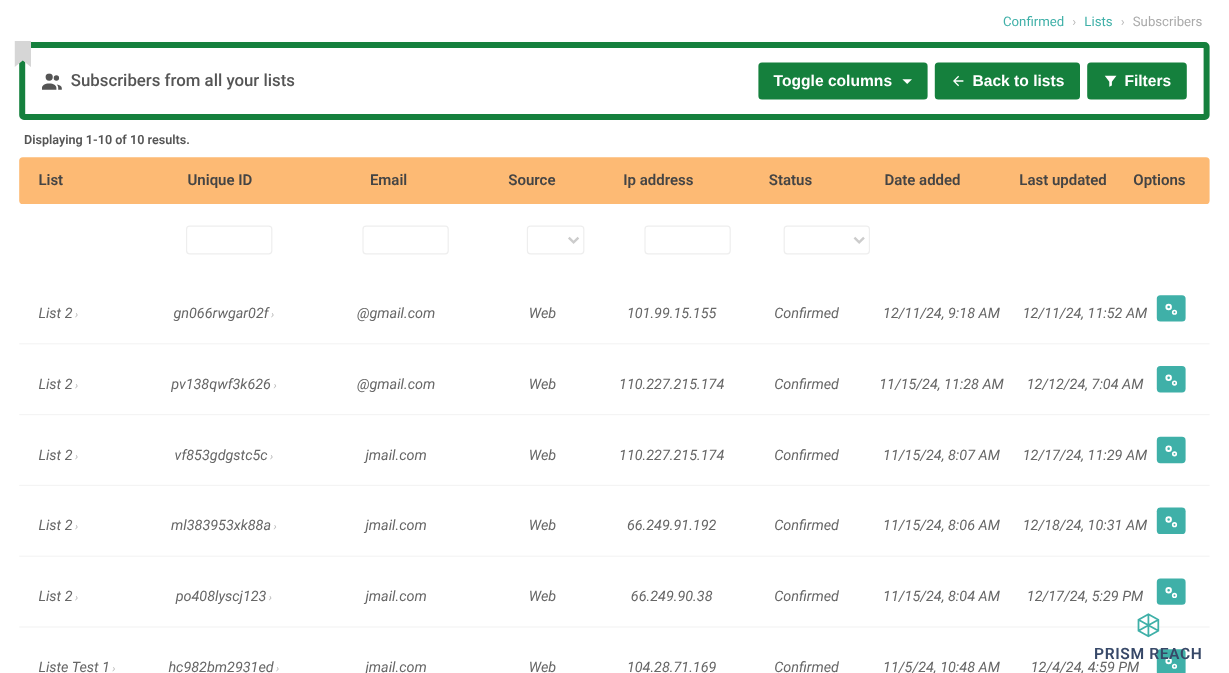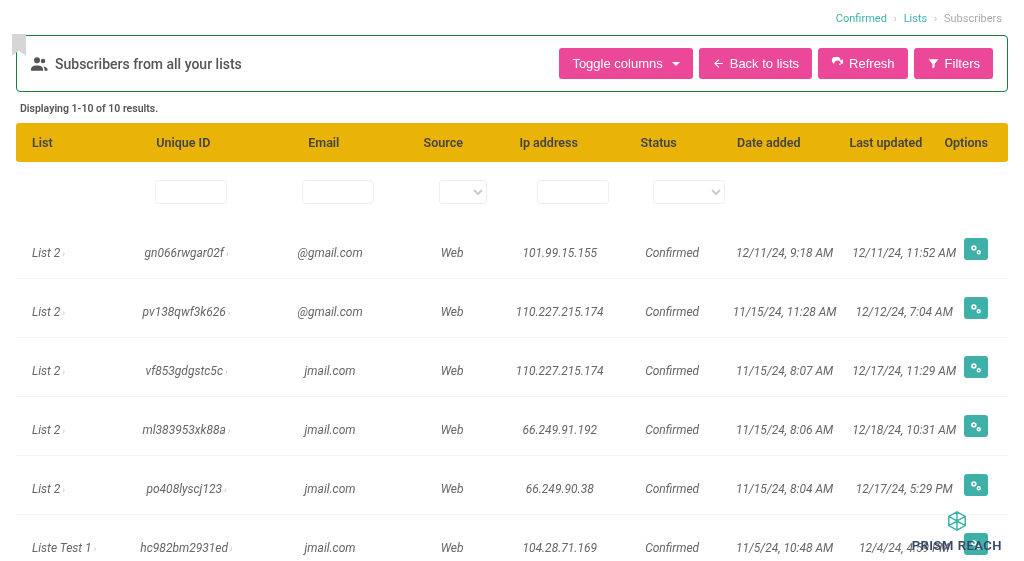--- a/index.html
+++ b/index.html
@@ -1,31 +1,31 @@
 <!DOCTYPE html>
 <html><head>
 <meta charset="utf-8">
 <style>
 * { box-sizing: border-box; margin: 0; padding: 0; }
 body { font-family: -apple-system, BlinkMacSystemFont, "Segoe UI", Roboto, sans-serif; background: #fff; color: #333; font-size: 13px; width: 1024px; height: 561px; overflow: hidden; position: relative; }
 .breadcrumb { text-align: right; padding: 12px 22px 0 0; font-size: 11px; color: #aaa; }
 .breadcrumb a { color: #3fb0a8; text-decoration: none; }
 .breadcrumb .sep { color: #bbb; margin: 0 4px; }
 .bookmark { position: absolute; left: 12px; top: 34px; width: 14px; height: 22px; background: #d6d6d6; clip-path: polygon(0 0, 100% 0, 100% 100%, 50% 75%, 0 100%); }
-.panel { margin: 10px 16px 0 16px; border: 1px solid #15803d; border-radius: 4px; background: #fff; }
+.panel { margin: 10px 16px 0 16px; border: 5px solid #15803d; border-radius: 4px; background: #fff; }
 .panel-header { display: flex; align-items: center; justify-content: space-between; padding: 12px 14px; }
 .panel-title { display: flex; align-items: center; gap: 6px; font-size: 14px; color: #555; font-weight: 500; }
 .panel-title svg { width: 18px; height: 14px; fill: #555; }
 .btn-row { display: flex; gap: 6px; }
-.btn { background: #ec4899; color: #fff; border: none; border-radius: 3px; padding: 8px 13px; font-size: 13px; font-weight: 400; cursor: pointer; display: inline-flex; align-items: center; gap: 5px; justify-content: center; }
+.btn { background: #15803d; color: #fff; border: none; border-radius: 3px; padding: 8px 13px; font-size: 13px; font-weight: 700; cursor: pointer; display: inline-flex; align-items: center; gap: 5px; justify-content: center; }
 .btn svg { width: 13px; height: 13px; fill: #fff; }
 .caret-down { display: inline-block; width: 0; height: 0; margin-left: 4px; border-left: 4px solid transparent; border-right: 4px solid transparent; border-top: 4px solid #fff; }
 .result-count { font-size: 10.5px; color: #555; font-weight: 600; padding: 10px 0 8px 20px; }
 .table-wrap { margin: 0 16px; }
-.thead { display: flex; background: #eab308; border-radius: 3px; padding: 12px 10px; font-size: 12.5px; font-weight: 600; color: #444; }
+.thead { display: flex; background: #fdba74; border-radius: 3px; padding: 12px 10px; font-size: 12.5px; font-weight: 600; color: #444; }
 .col-list { width: 95px; padding-left: 6px; }
 .col-uid { width: 145px; text-align: center; }
 .col-email { width: 155px; text-align: center; }
 .col-source { width: 100px; text-align: center; }
 .col-ip { width: 125px; text-align: center; }
 .col-status { width: 110px; text-align: center; }
 .col-added { width: 125px; text-align: center; }
 .col-updated { width: 125px; text-align: center; }
 .col-options { flex: 1; text-align: right; padding-right: 10px; }
 .filter-row { display: flex; padding: 18px 10px 10px 10px; }
@@ -68,26 +68,20 @@
           <span class="caret-down"></span>
       </button>
       <button class="btn">
         <svg viewBox="0 0 24 24">
             <path d="M20 11H7.8l5.6-5.6L12 4l-8 8 8 8 1.4-1.4L7.8 13H20z"></path>
           </svg>
         <span>Back to lists</span>
       </button>
       <button class="btn">
         <svg viewBox="0 0 24 24">
-            <path d="M17.65 6.35A8 8 0 104 12h2a6 6 0 1111 3.65l-3-3H22V4l-4.35 2.35z"></path>
-          </svg>
-        <span>Refresh</span>
-      </button>
-      <button class="btn">
-        <svg viewBox="0 0 24 24">
             <path d="M3 4h18l-7 9v6l-4 2v-8z"></path>
           </svg>
         <span>Filters</span>
       </button>
     </div>
   </div>
 </div>
 
 <div class="result-count">Displaying 1-10 of 10 results.</div>
 

